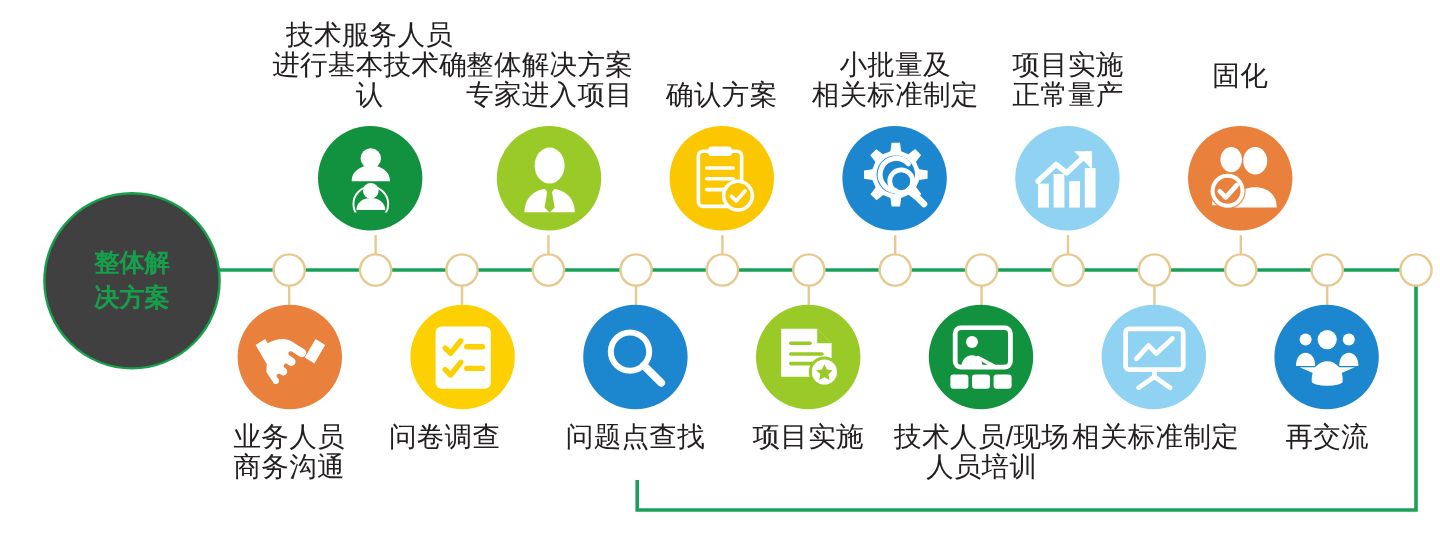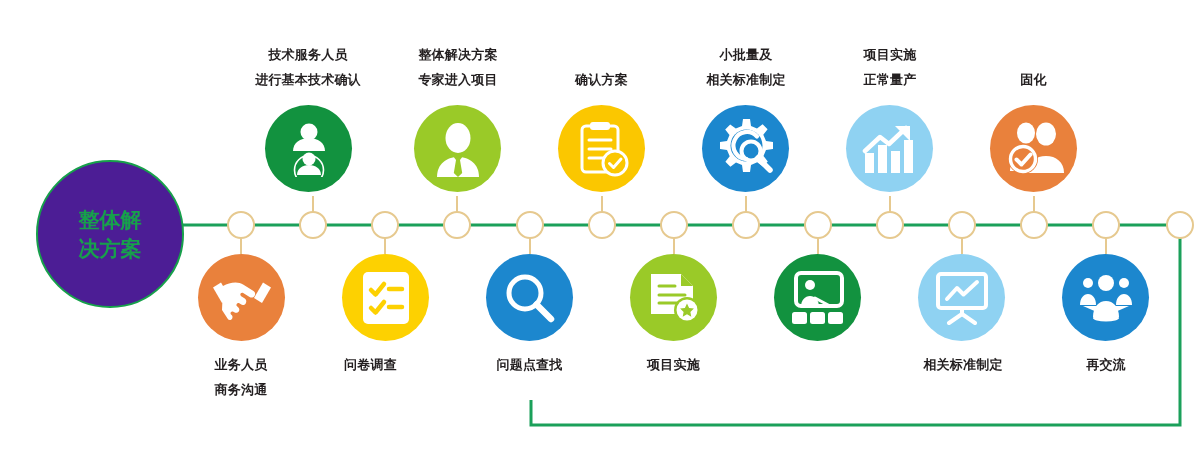--- a/index.html
+++ b/index.html
@@ -12,28 +12,28 @@
   .layer{position:absolute;left:0;top:0;width:1200px;height:465px;}
   svg.layer{pointer-events:none;}
   .circle{
     position:absolute;border-radius:50%;
     display:flex;align-items:center;justify-content:center;
   }
   .circle svg{display:block;}
 
   .lbl{
     position:absolute;text-align:center;color:#231f20;
-    font-size:13px;line-height:25px;font-weight:700;
+    font-size:23px;line-height:25px;font-weight:400;
     white-space:pre-line;letter-spacing:.2px;
   }
   .lbl-top{transform:translateY(-100%);}
 
   .hub{
     position:absolute;border-radius:50%;
-    border:2px solid #17A04B;background:#4c1d95;
+    border:2px solid #17A04B;background:#404040;
     display:flex;align-items:center;justify-content:center;
   }
   .hub-text{
     color:#17A04B;font-size:21px;line-height:29px;font-weight:700;
     text-align:center;white-space:pre-line;
   }
 </style>
 </head>
 <body>
 
@@ -157,21 +157,21 @@
     <svg width="60" height="56" viewBox="0 0 60 56">
       <ellipse cx="42" cy="13" rx="10" ry="11.5" fill="#fff"></ellipse>
       <path d="M24 52c0-11 8-17 18-17s18 6 18 17z" fill="#fff"></path>
       <ellipse cx="22" cy="12" rx="9" ry="10.5" fill="#fff"></ellipse>
       <path d="M6 50c0-10 7.2-15.5 16-15.5S38 40 38 50z" fill="#fff"></path>
       <circle cx="19" cy="38" r="15" fill="#E9813C"></circle>
       <circle cx="19" cy="38" r="12.5" fill="none" stroke="#fff" stroke-width="3.4"></circle>
       <path d="M12.5 38.5l5 5 9-10" fill="none" stroke="#fff" stroke-width="4" stroke-linecap="round" stroke-linejoin="round"></path>
     </svg>
   </div>
-  <div class="lbl lbl-top" style="left:971px;top:92px;width:125px;">固化</div>
+  <div class="lbl lbl-top" style="left:971px;top:76px;width:125px;">固化</div>
 
   <div class="circle" style="left:198px;top:254px;width:87px;height:87px;background:#E9813C;">
     <svg width="62" height="46" viewBox="0 0 62 46">
       <g fill="#fff">
         <path d="M2 12.5l8-5 9 15.5-8 5z"></path>
         <path d="M60 12.5l-8-5-9 15.5 8 5z"></path>
         <path d="M12 11c4-2 8-3.5 12.5-3.5 3 0 5.6.8 8 2.2l10 6.4c1.8 1.2 2.2 3.3 1 5-1.1 1.6-3.2 2-4.9.9l-6.4-4c-.9-.6-2-.3-2.6.6-.5.9-.3 2 .6 2.6l3.6 2.4c1.6 1.1 2 3.2.9 4.8-1.1 1.6-3.2 2-4.8.9l-1.6-1c-.9-.6-2-.3-2.6.6-.5.9-.3 2 .6 2.6l.6.4c1.5 1 1.9 3 .9 4.5s-3 1.9-4.5.9l-1-.6c-.8-.6-2-.3-2.5.6-.5.8-.3 2 .5 2.5 1.3.9 1.6 2.6.8 3.9-.9 1.3-2.6 1.6-3.9.8L11 35z"></path>
         <path d="M50 11c-3.6-1.9-7.3-3.2-11-3.4l-7.5 5.5 8.5 5.4z" opacity="0"></path>
       </g>
     </svg>
@@ -220,20 +220,22 @@
       <circle cx="22" cy="14" r="5" fill="#fff"></circle>
       <path d="M13 36c0-7 4-11 9-11s9 4 9 11z" fill="#fff"></path>
       <line x1="27" y1="27" x2="42" y2="35" stroke="#fff" stroke-width="3" stroke-linecap="round"></line>
       <g fill="#fff">
         <rect x="4" y="41" width="15" height="12" rx="2.5"></rect>
         <rect x="22" y="41" width="15" height="12" rx="2.5"></rect>
         <rect x="40" y="41" width="15" height="12" rx="2.5"></rect>
       </g>
     </svg>
   </div>
+  <div class="lbl" style="left:733px;top:352px;width:170px;">技术人员/现场
+人员培训</div>
 
   <div class="circle" style="left:918px;top:254px;width:87px;height:87px;background:#8FD2F2;">
     <svg width="56" height="54" viewBox="0 0 56 54">
       <rect x="4" y="3" width="48" height="34" rx="3" fill="none" stroke="#fff" stroke-width="4"></rect>
       <path d="M13 28l10-11 6.5 6.5L43 11" fill="none" stroke="#fff" stroke-width="4" stroke-linecap="round" stroke-linejoin="round"></path>
       <line x1="28" y1="37" x2="28" y2="43" stroke="#fff" stroke-width="4"></line>
       <line x1="28" y1="43" x2="15" y2="52" stroke="#fff" stroke-width="4" stroke-linecap="round"></line>
       <line x1="28" y1="43" x2="41" y2="52" stroke="#fff" stroke-width="4" stroke-linecap="round"></line>
     </svg>
   </div>

